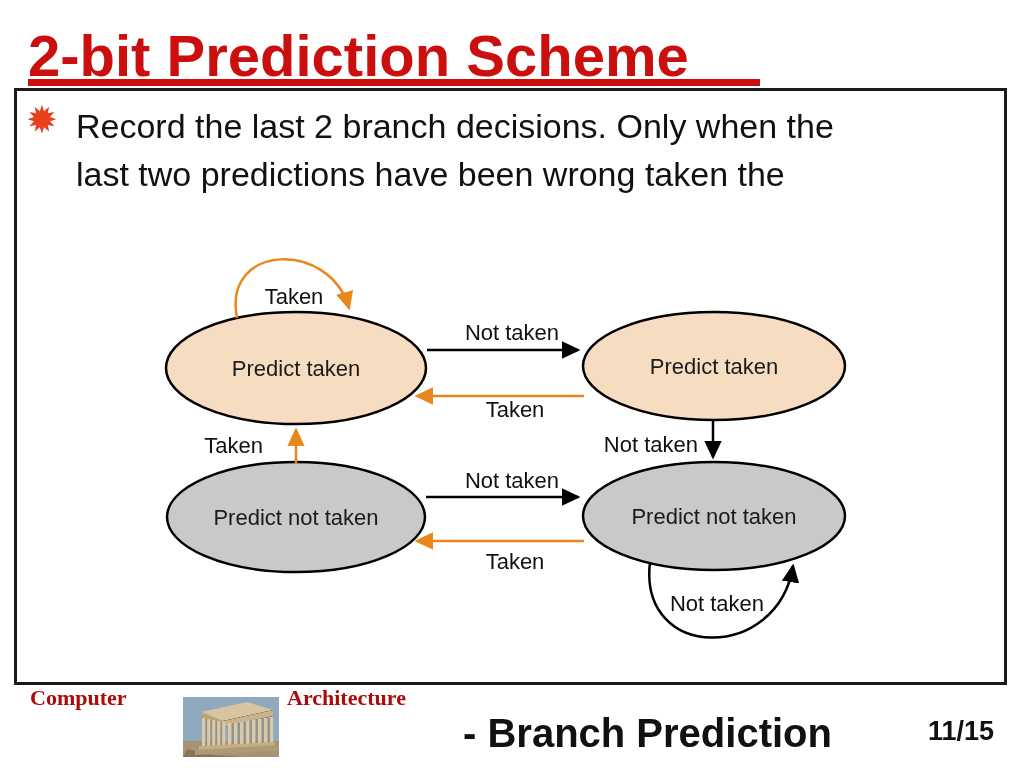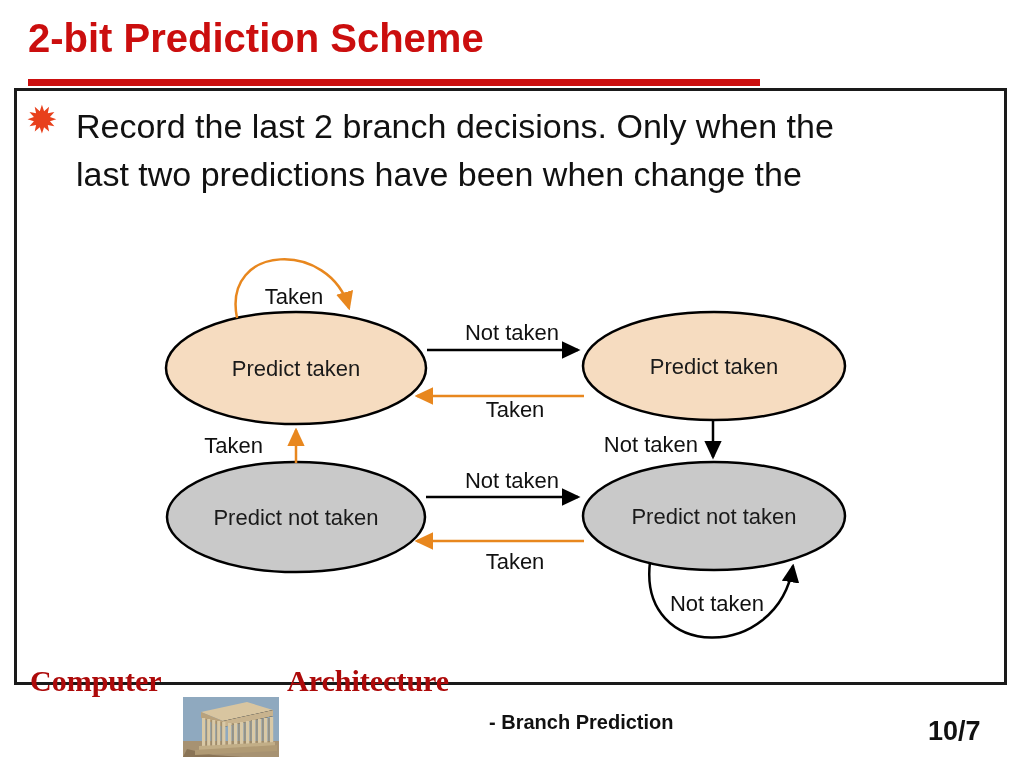--- a/index.html
+++ b/index.html
@@ -2,65 +2,65 @@
 <html><head>
 <meta charset="utf-8">
 <style>
   html,body{margin:0;padding:0;}
   body{
     width:1024px;height:768px;overflow:hidden;background:#ffffff;
     font-family:"Liberation Sans", sans-serif;position:relative;
   }
   .abs{position:absolute;}
   #page-title{
-    left:28px;top:16px;font-size:40px;font-weight:bold;color:#CB0E0E;
+    left:28px;top:22px;font-size:58px;font-weight:bold;color:#CB0E0E;
     letter-spacing:0px;white-space:nowrap;
   }
   #title-underline{
     left:28px;top:79px;width:732px;height:7px;background:#CB0E0E;
   }
   #content-box{
     left:14px;top:88px;width:987px;height:591px;border:3px solid #1a1a1a;background:#ffffff;
   }
   #bullet-icon{
     left:26px;top:100px;font-size:38px;color:#E8401C;line-height:40px;
   }
   #bullet-text{
     left:64px;top:102px;width:910px;font-size:34px;line-height:48px;color:#111111;margin-left:12px;
   }
   #state-diagram{left:0;top:0;width:1024px;height:768px;}
   #state-diagram text{font-family:"Liberation Sans", sans-serif;}
   .state-label{font-size:22px;fill:#1a1a1a;}
   .edge-label{font-size:22px;fill:#111111;}
   #footer-computer,#footer-architecture{
     font-family:"Liberation Serif", serif;font-weight:bold;
-    font-size:30px;color:#AD0A0A;top:664px;white-space:nowrap;
+    font-size:22px;color:#AD0A0A;top:685px;white-space:nowrap;
   }
   #footer-computer{left:30px;}
   #footer-architecture{left:287px;}
   #footer-lecture{
-    left:489px;top:711px;font-size:20px;font-weight:bold;color:#111111;white-space:nowrap;
+    left:463px;top:711px;font-size:40px;font-weight:bold;color:#111111;white-space:nowrap;
   }
   #page-number{
     left:928px;top:716px;font-size:27px;font-weight:bold;color:#111111;
   }
   #parthenon-logo{left:183px;top:697px;width:96px;height:60px;}
 </style>
 </head>
 <body>
 
 <div class="abs" id="page-title">2-bit Prediction Scheme</div>
 <div class="abs" id="title-underline"></div>
 
 <div class="abs" id="content-box"></div>
 
 <div class="abs" id="bullet-icon">✹</div>
 <div class="abs" id="bullet-text">
   <div>Record the last 2 branch decisions. Only when the</div>
-  <div>last two predictions have been when change the</div>
+  <div>last two predictions have been wrong taken the</div>
 </div>
 
 <svg class="abs" id="state-diagram" viewBox="0 0 1024 768" xmlns="http://www.w3.org/2000/svg">
   <defs>
     <marker id="arrowBlack" markerWidth="7.5" markerHeight="7" refX="6.5" refY="3.5" orient="auto">
       <path d="M0,0 L7.5,3.5 L0,7 z" fill="#000000"></path>
     </marker>
     <marker id="arrowOrange" markerWidth="7.5" markerHeight="7" refX="6.5" refY="3.5" orient="auto">
       <path d="M0,0 L7.5,3.5 L0,7 z" fill="#E8871E"></path>
     </marker>
@@ -132,13 +132,13 @@
     <rect x="72.8" y="23" width="2" height="25"></rect>
     <rect x="78.8" y="22" width="2" height="25"></rect>
     <rect x="84.8" y="21" width="2" height="25"></rect>
   </g>
   <polygon points="16,49 92,45 92,50 16,54" fill="#C2AE87"></polygon>
   <polygon points="12,53 94,48 94,54 12,58" fill="#B09A74"></polygon>
 </svg>
 
 <div class="abs" id="footer-architecture">Architecture</div>
 <div class="abs" id="footer-lecture">- Branch Prediction</div>
-<div class="abs" id="page-number">10/7</div>
+<div class="abs" id="page-number">11/15</div>
 
 </body></html>

